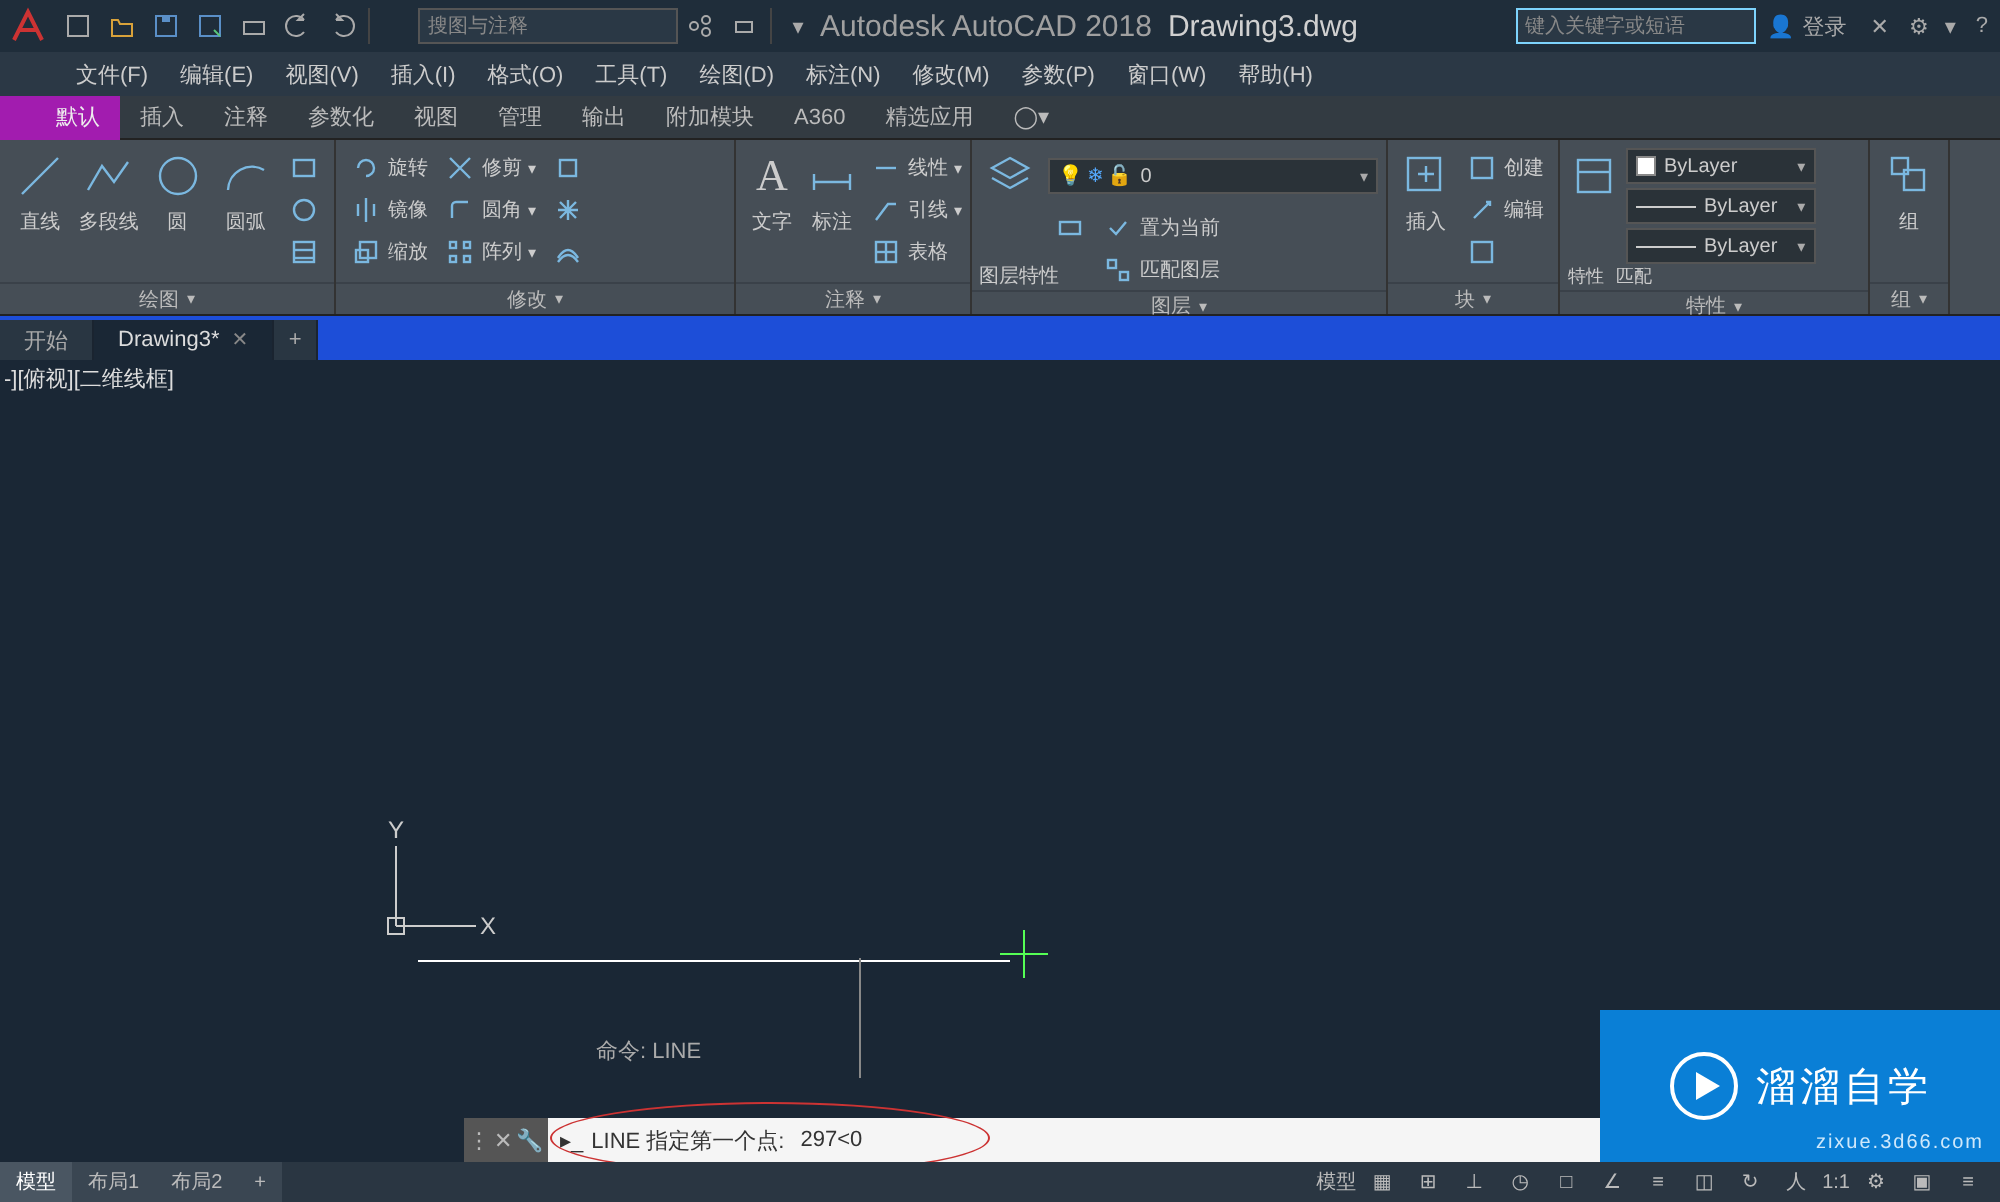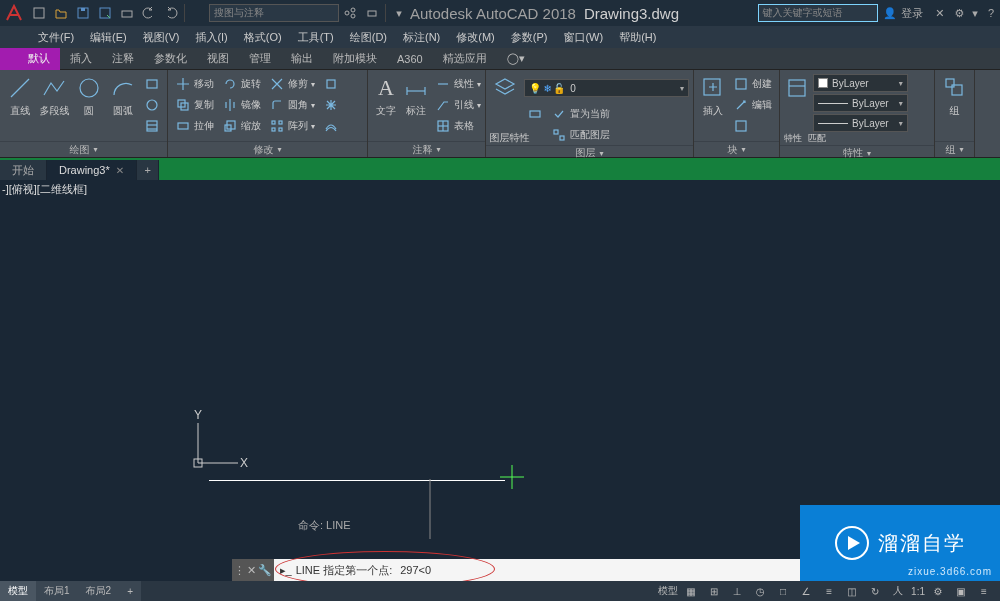--- a/index.html
+++ b/index.html
@@ -34,21 +34,21 @@
 .panel-title .arrow { font-size:8px; }
 .bigbtn { width:36px; display:flex; flex-direction:column; align-items:center; gap:2px; font-size:10px; color:#ccc; cursor:pointer;}
 .bigbtn .ic { width:28px; height:28px; display:flex; align-items:center; justify-content:center; }
 .col { display:flex; flex-direction:column; gap:1px;}
 .smbtn { height:20px; display:flex; align-items:center; gap:3px; font-size:10px; color:#ccc; padding:0 3px; cursor:pointer; white-space:nowrap;}
 .smbtn .ic { width:16px; height:16px; display:flex; align-items:center; justify-content:center; flex-shrink:0;}
 .dropdown { background:#2a3238; border:1px solid #555; height:18px; font-size:10px; color:#ccc; padding:0 18px 0 4px; display:flex; align-items:center; position:relative; cursor:pointer;}
 .dropdown::after { content:"▾"; position:absolute; right:4px; font-size:8px; color:#aaa;}
 
 
-.filetabs { height:22px; background:#15803d; display:flex; align-items:flex-end; font-size:11px;}
+.filetabs { height:22px; background:#1d4ed8; display:flex; align-items:flex-end; font-size:11px;}
 .ftab { padding:2px 12px; background:#293642; color:#aaa; border-right:1px solid #1a2430; cursor:pointer; display:flex; align-items:center; gap:6px; height:20px;}
 .ftab.active { background:#1a2735; color:#ddd;}
 .ftab .x { color:#888; font-size:10px;}
 .ftab.add { width:22px; justify-content:center; padding:2px 0;}
 
 
 .viewport { position:absolute; left:0; right:0; top:180px; bottom:20px; background:#1a2735; }
 .view-label { position:absolute; top:2px; left:2px; color:#ddd; font-size:11px; }
 .ucs { position:absolute; left:188px; bottom:108px; color:#ddd; font-size:12px; }
 .ucs svg { overflow:visible; }
@@ -252,47 +252,20 @@
       </div>
     </div>
     <div class="panel-title">
         <span>绘图</span>
         <span class="arrow">▾</span>
       </div>
   </div>
 
   <div class="panel" style="width:200px">
     <div class="panel-body">
-      <div class="col">
-        <div class="smbtn">
-            <div class="ic">
-              <svg width="14" height="14">
-                <path d="M7 1 L7 13 M1 7 L13 7"></path>
-              </svg>
-            </div>
-            <span>移动</span>
-          </div>
-        <div class="smbtn">
-            <div class="ic">
-              <svg width="14" height="14">
-                <rect x="2" y="2" width="7" height="7"></rect>
-                <rect x="5" y="5" width="7" height="7"></rect>
-              </svg>
-            </div>
-            <span>复制</span>
-          </div>
-        <div class="smbtn">
-            <div class="ic">
-              <svg width="14" height="14">
-                <rect x="2" y="4" width="10" height="6"></rect>
-              </svg>
-            </div>
-            <span>拉伸</span>
-          </div>
-      </div>
       <div class="col">
         <div class="smbtn">
             <div class="ic">
               <svg width="14" height="14">
                 <path d="M3 7 A4 4 0 1 1 7 11"></path>
               </svg>
             </div>
             <span>旋转</span>
           </div>
         <div class="smbtn">

